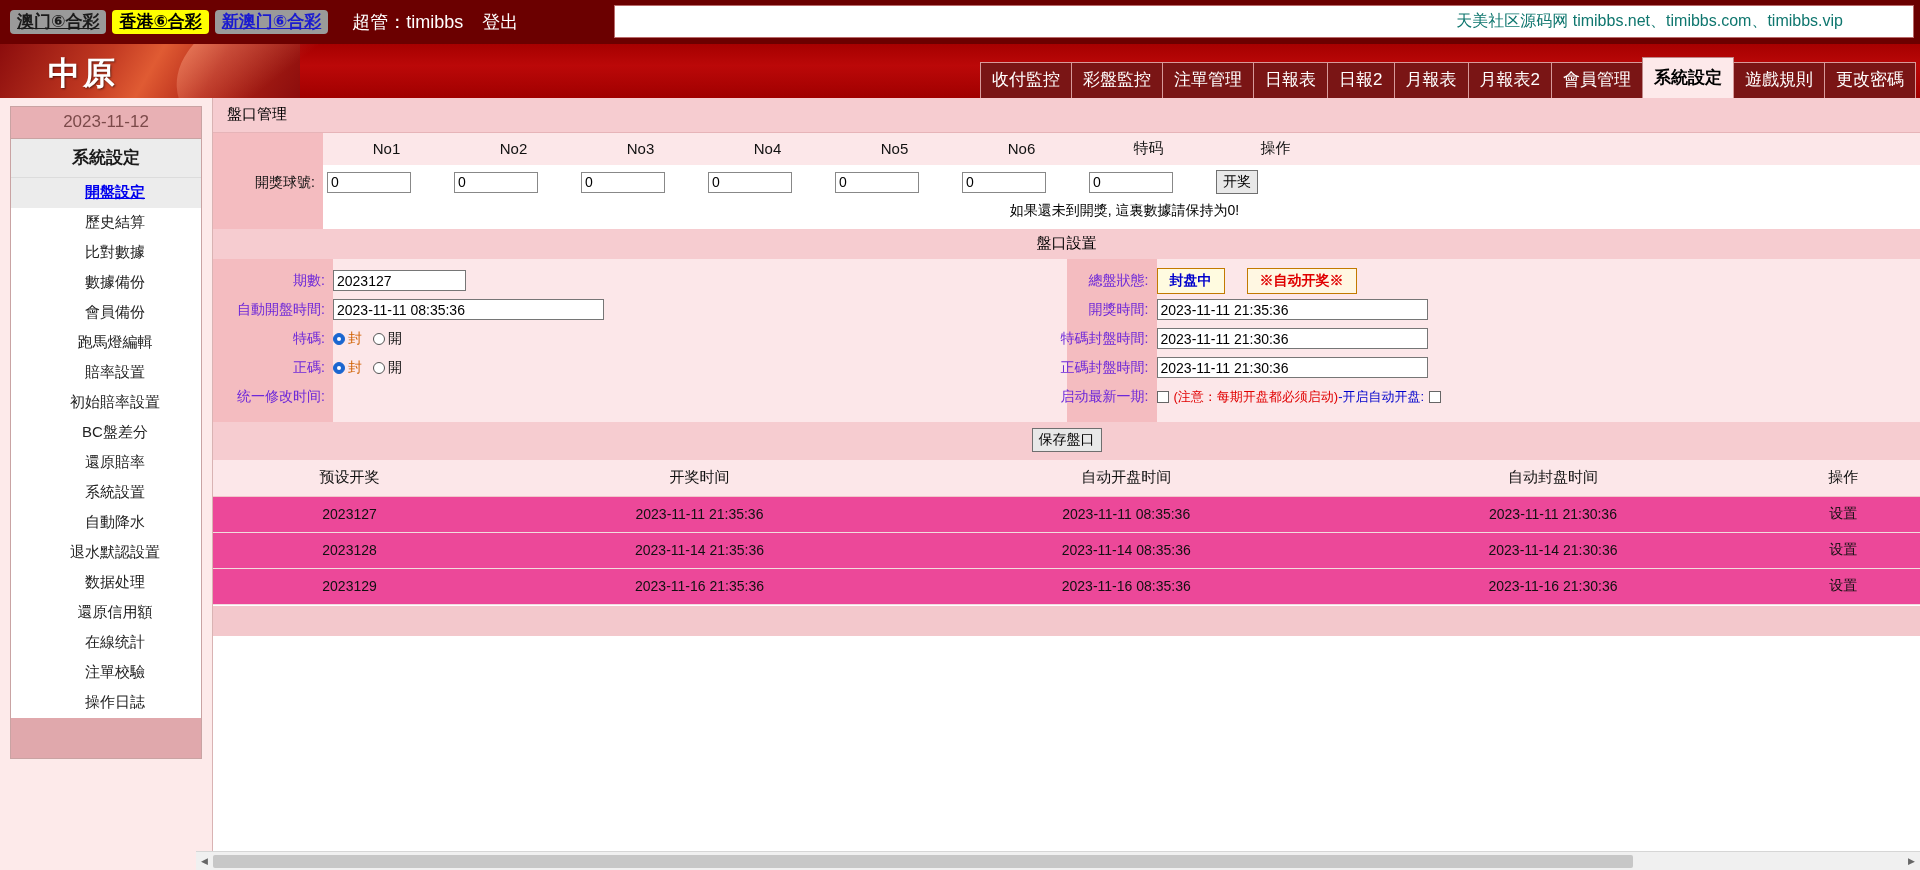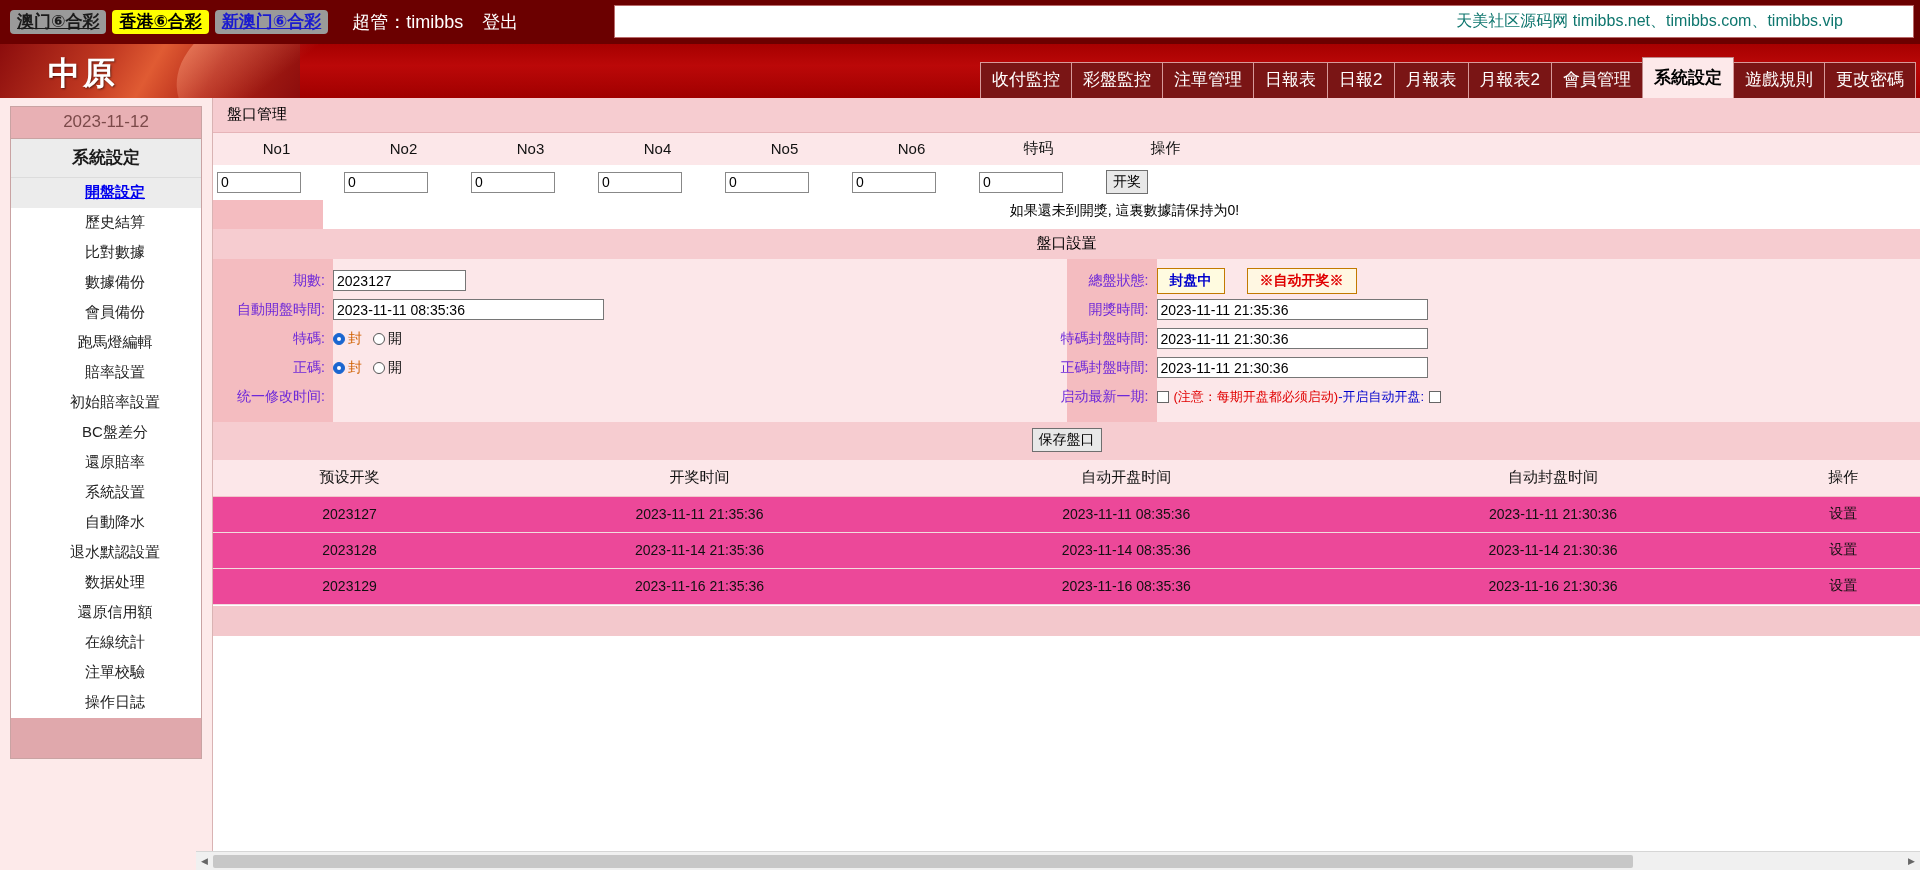--- a/index.html
+++ b/index.html
@@ -502,20 +502,23 @@
       <div class="sb-item">操作日誌</div>
     </div>
     <div class="sb-foot"></div>
   </div>
 
   <div class="main">
 
     <div class="panel-head">盤口管理</div>
 
     <div class="draw-wrap">
+      <div class="draw-label-col">
+        <div class="draw-label">開獎球號:</div>
+      </div>
       <div class="draw-body">
         <div class="draw-head-row">
           <div class="draw-col">No1</div>
           <div class="draw-col">No2</div>
           <div class="draw-col">No3</div>
           <div class="draw-col">No4</div>
           <div class="draw-col">No5</div>
           <div class="draw-col">No6</div>
           <div class="draw-col">特码</div>
           <div class="draw-col">操作</div>

